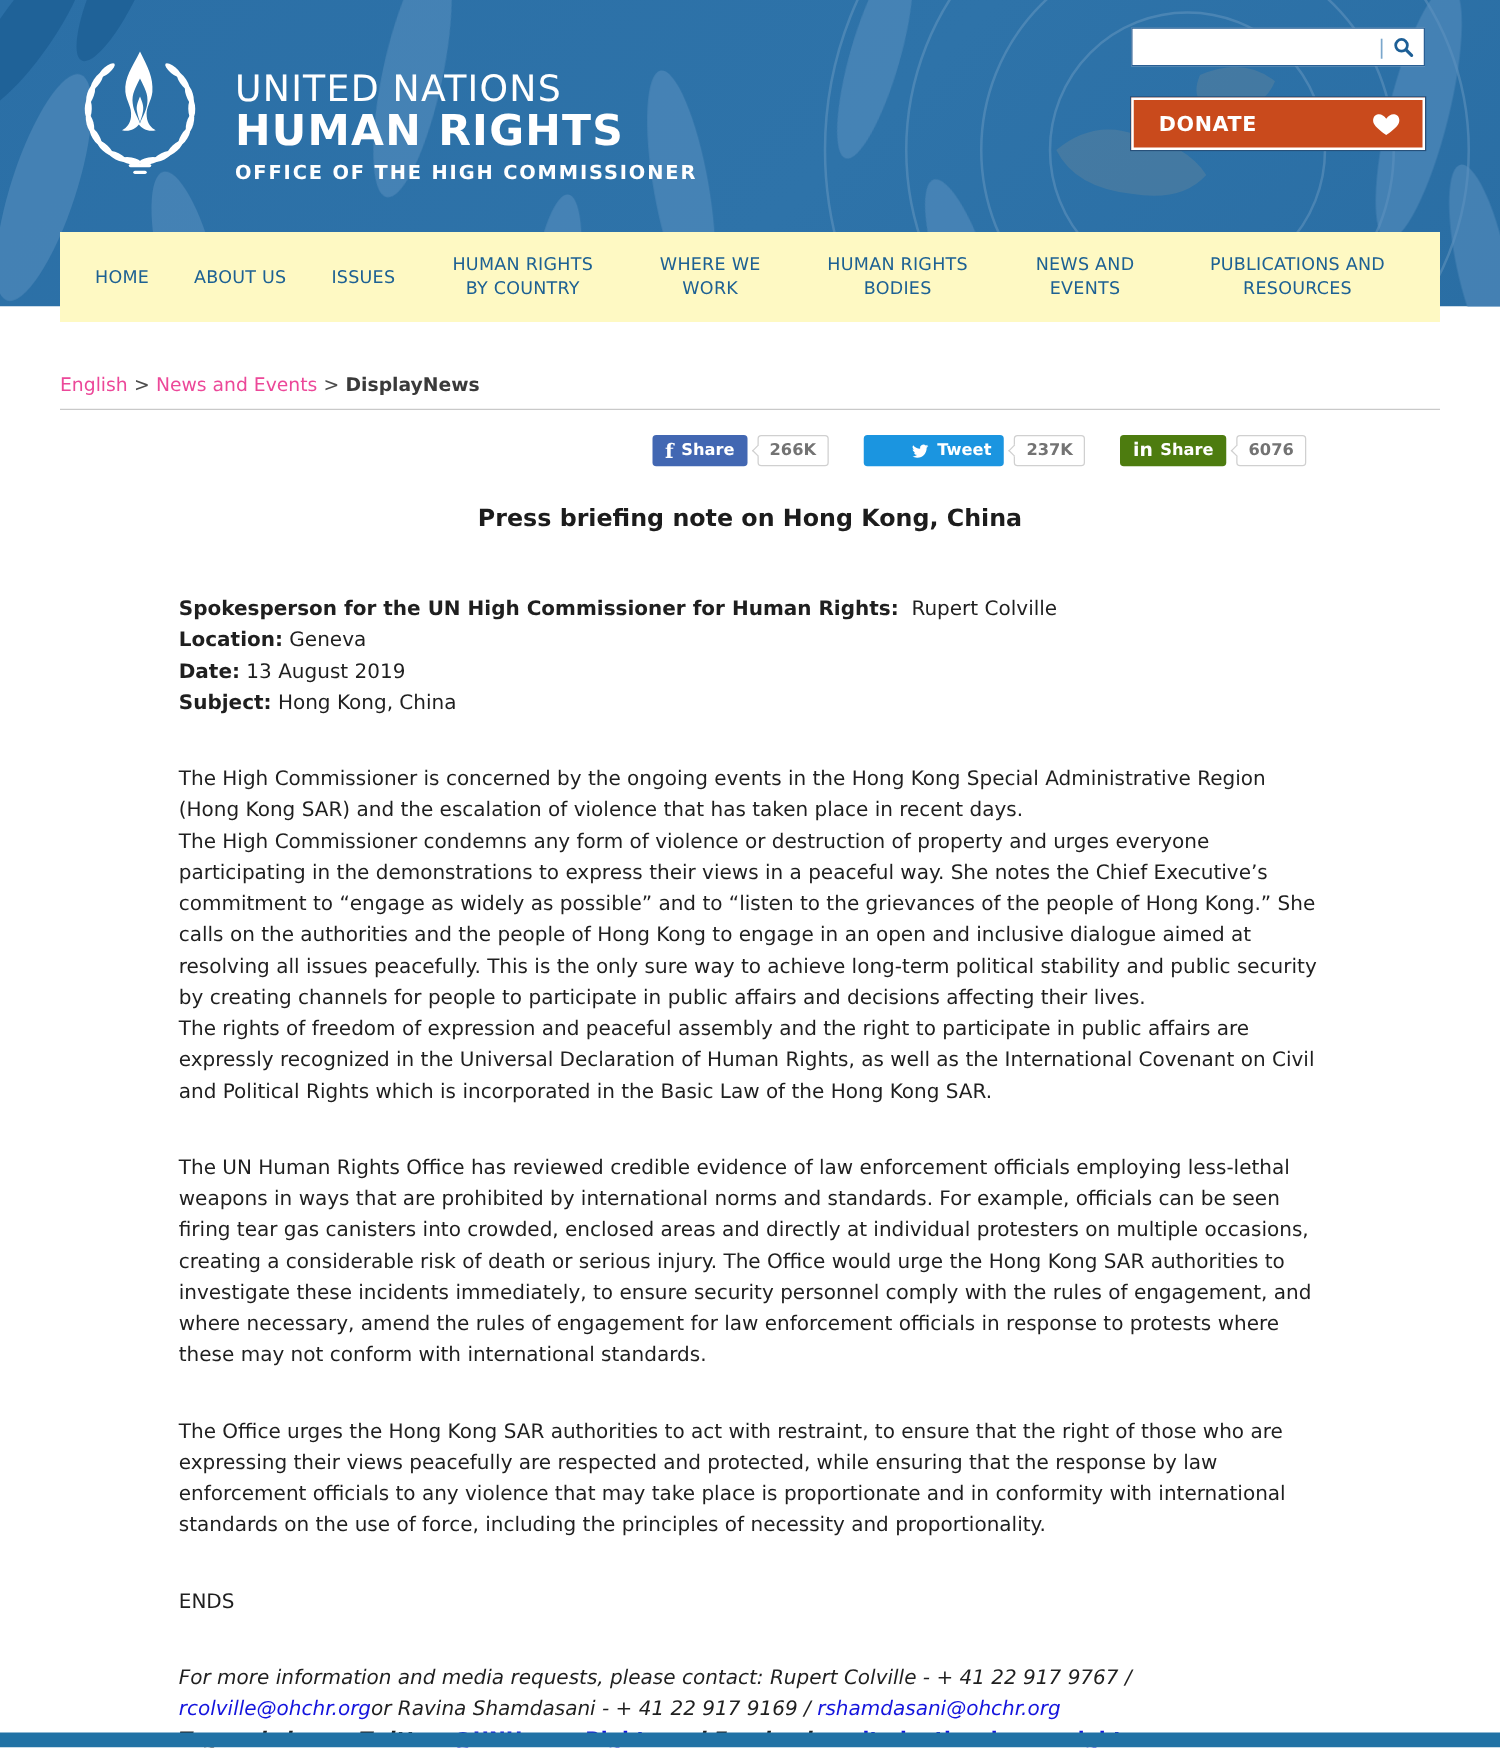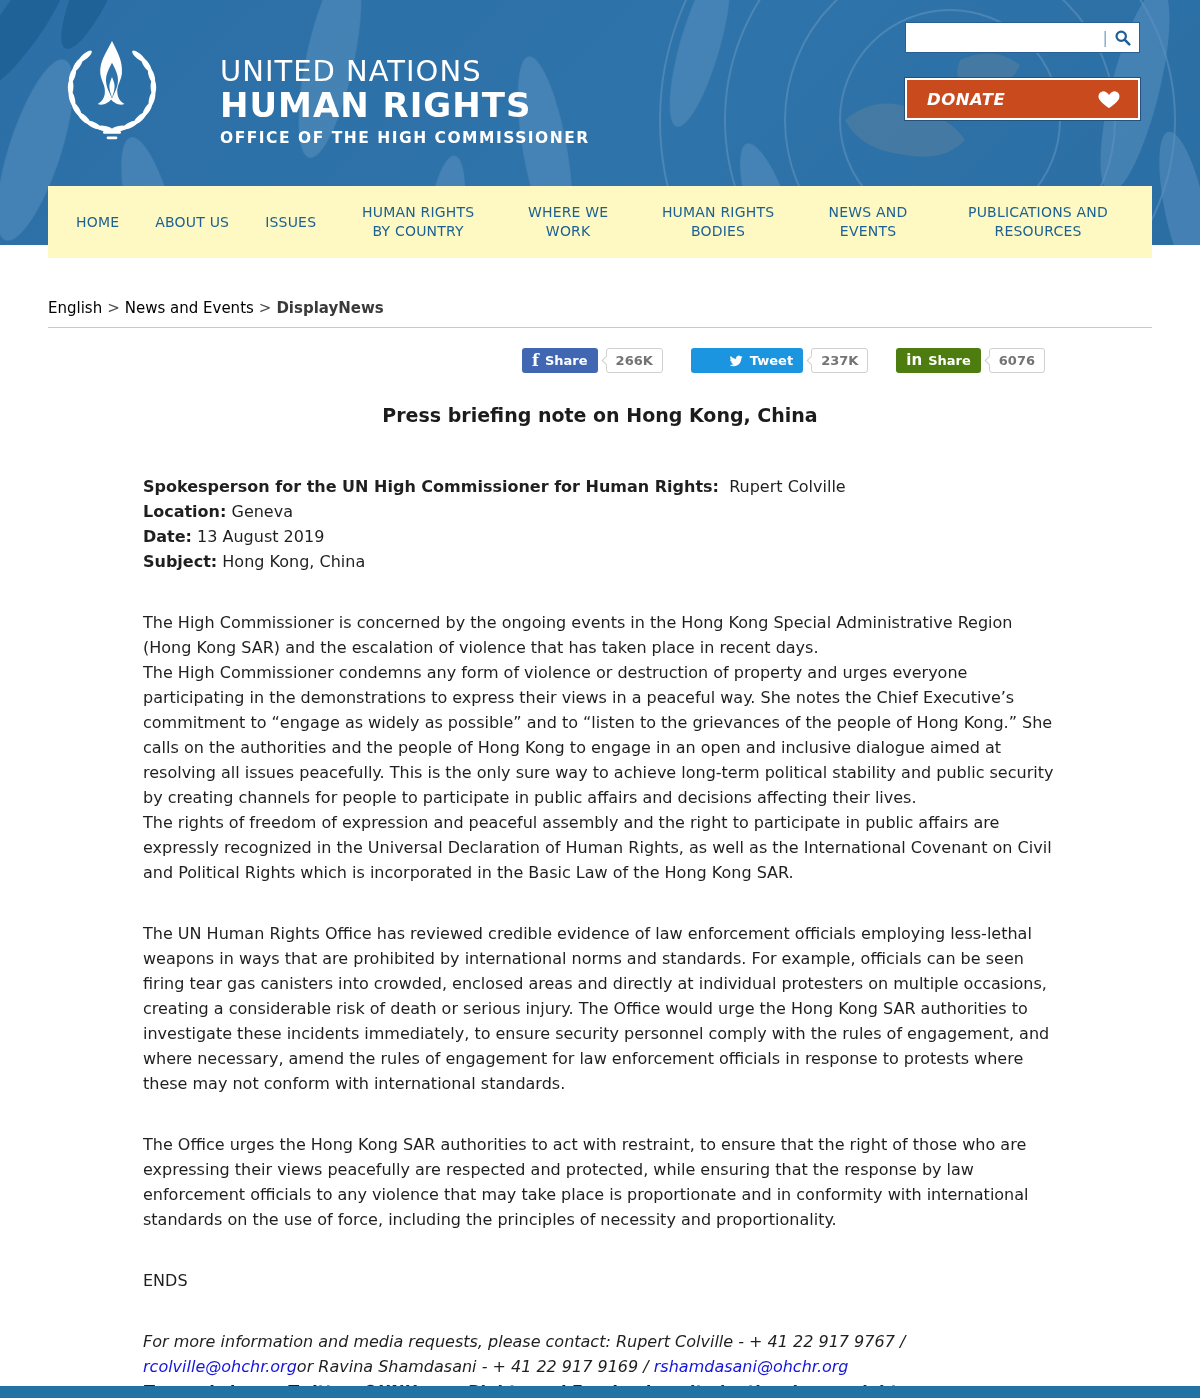--- a/index.html
+++ b/index.html
@@ -11,21 +11,21 @@
   }
 
   
   .header {
     position:relative; width:1200px; height:245px;
     background:linear-gradient(135deg,#2b6fa6 0%,#2e73a9 55%,#2a6ea4 100%);
     overflow:hidden;
   }
   .header-deco { position:absolute; inset:0; pointer-events:none; }
 
-  .logo-wrap { position:absolute; left:58px; top:24px; display:flex; align-items:flex-start;gap:32px; }
+  .logo-wrap { position:absolute; left:58px; top:24px; display:flex; align-items:flex-start; }
   .logo-mark { width:108px; height:126px; }
   .logo-text { margin-left:22px; margin-top:32px; color:#fff; }
   .logo-line1 { font-size:29px; letter-spacing:1px; font-weight:400; line-height:1.1; }
   .logo-line2 { font-size:34px; font-weight:bold; letter-spacing:1px; line-height:1.05; }
   .logo-line3 { font-size:15.5px; font-weight:bold; letter-spacing:1.5px; margin-top:5px; }
 
   .search-box {
     position:absolute; left:905px; top:22px; width:235px; height:31px;
     background:#fff; border:1px solid #2a5f94; display:flex; align-items:center;
   }
@@ -36,39 +36,39 @@
   .search-divider { color:#7aa7cc; font-size:16px; margin-right:6px; }
   .search-btn { border:none; background:transparent; cursor:pointer; padding:0 8px 0 0; display:flex; align-items:center; }
 
   .hdr-btn {
     position:absolute; top:78px; height:42px; border:2px solid #fff;
     box-shadow:0 0 0 1px #27507a; display:flex; align-items:center;
     color:#fff; font-weight:bold; font-size:16.5px; letter-spacing:.5px;
     cursor:pointer; font-family:inherit;
   }
   .what-btn { left:585px; width:300px; background:#5f8cba; justify-content:space-between; padding:0 14px 0 18px; }
-  .donate-btn { left:905px; width:235px; background:#c94a1c; justify-content:space-between; padding:0 16px 0 20px;font-style:italic; }
+  .donate-btn { left:905px; width:235px; background:#c94a1c; justify-content:space-between; padding:0 16px 0 20px; }
 
   
   .nav {
     position:absolute; left:48px; top:186px; width:1104px; height:72px;
     background:#fef9c3; display:flex; align-items:center;
     justify-content:space-between; padding:0 28px; z-index:5;
   }
   .nav-item {
     color:#1d6193; font-size:14px; text-align:center; line-height:1.35;
     cursor:pointer; letter-spacing:.2px;
   }
   .nav-item.w130 { width:132px; }
   .nav-item.w95  { width:96px; }
   .nav-item.w170 { width:172px; }
 
   
   .breadcrumb { margin:54px 48px 0; font-size:15px; color:#4d4d4d; }
-  .breadcrumb a { color:#000000; text-decoration:none; cursor:pointer; }
+  .breadcrumb a { color:#ec4899; text-decoration:none; cursor:pointer; }
   .breadcrumb .sep { margin:0 5px; }
   .breadcrumb .current { font-weight:bold; color:#3a3a3a; }
   .rule { margin:10px 48px 0; border:none; border-top:1px solid #c9c9c9; height:0; }
 
   .social-row { display:flex; justify-content:flex-end; margin:20px 155px 0 0; gap:28px; }
   .social-widget { display:flex; align-items:stretch; gap:5px; height:25px; }
   .social-btn {
     display:flex; align-items:center; gap:6px; border:none; cursor:pointer;
     color:#fff; font-weight:bold; font-size:13px; border-radius:3px;
     padding:0 10px; font-family:inherit;

